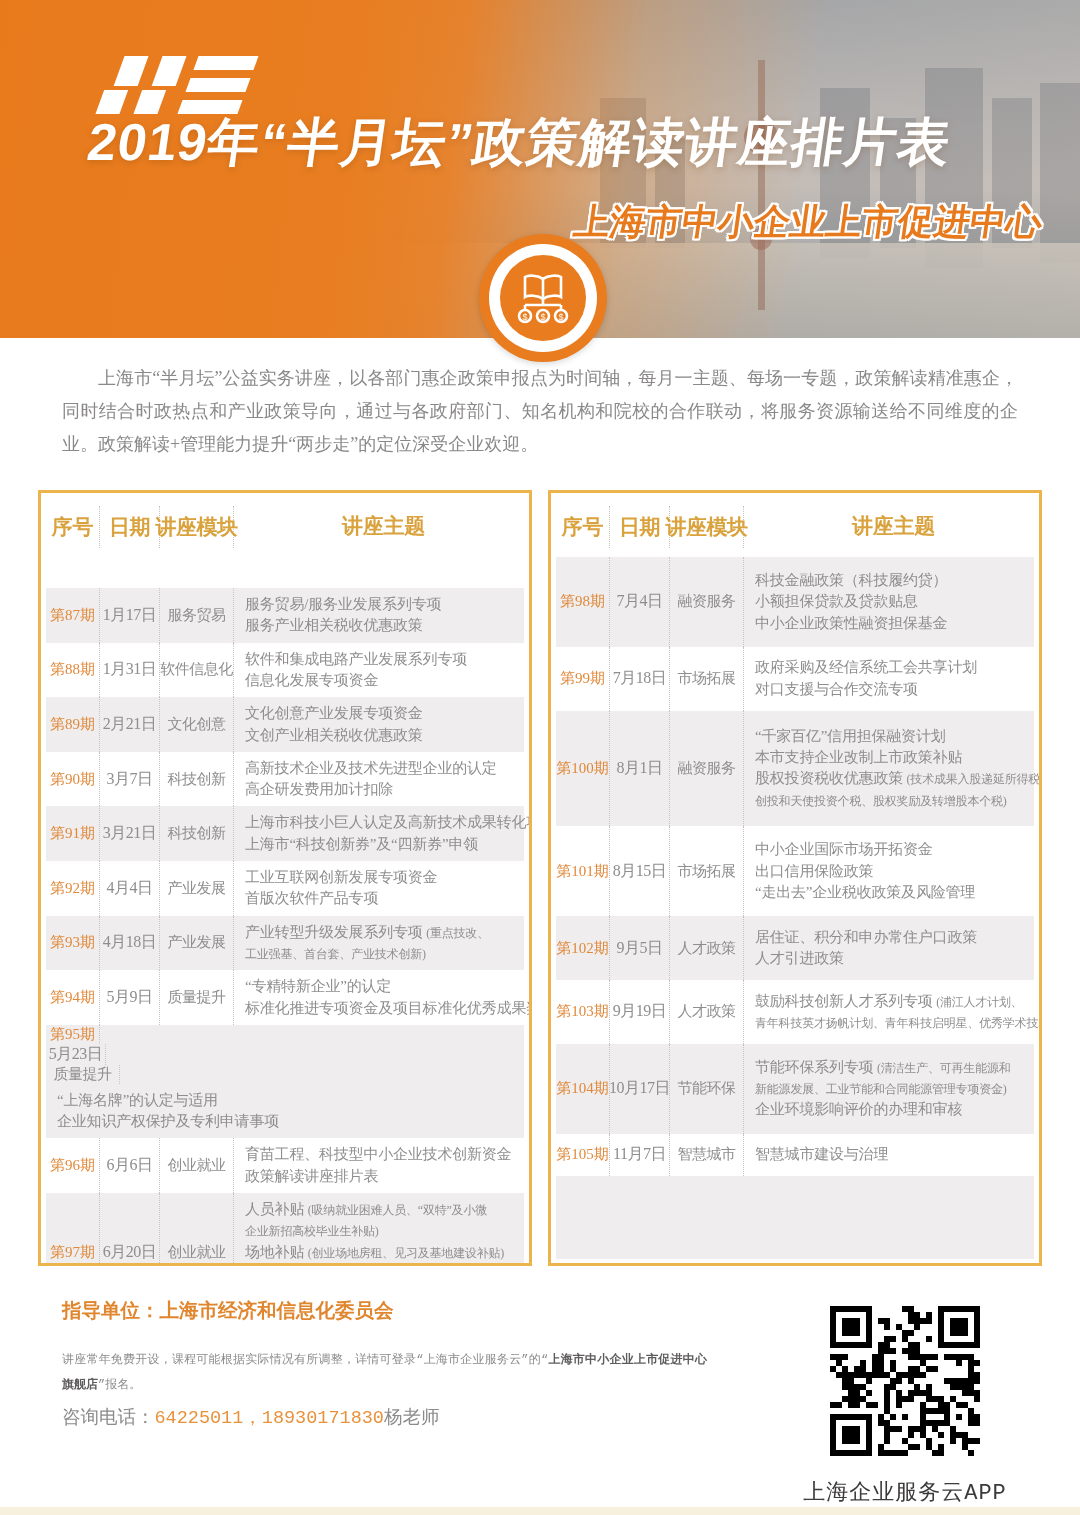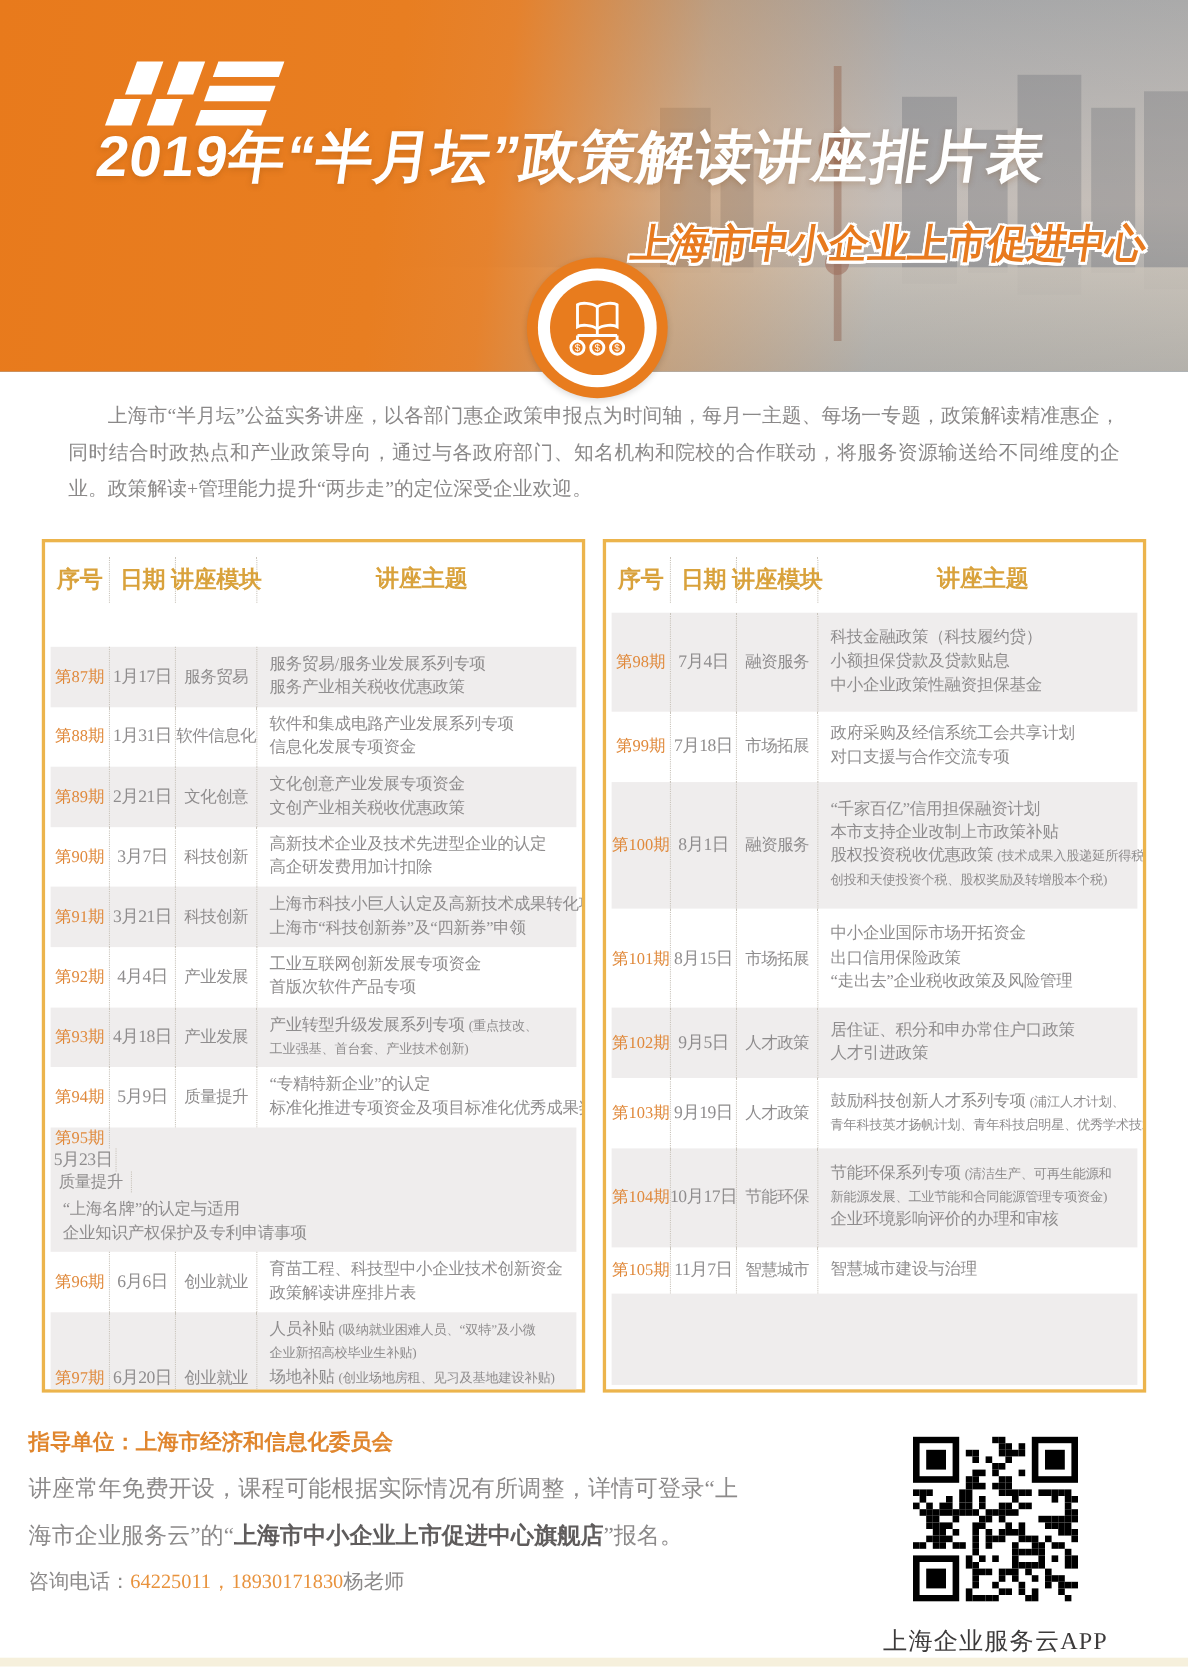--- a/index.html
+++ b/index.html
@@ -72,25 +72,25 @@
   .t-row .c-seq.seq-val{color:var(--c-seq);}
   .c-date{width:60px;flex:none;font-size:16px;letter-spacing:-.5px;white-space:nowrap;}
   .c-module{width:74px;flex:none;font-size:15px;letter-spacing:-.5px;white-space:nowrap;}
   .c-topic{flex:1;flex-direction:column;align-items:flex-start;justify-content:center;
         text-align:center;padding:6px 2px 6px 11px;font-size:15px;line-height:1.42;letter-spacing:-.2px;}
   .c-topic .line{white-space:nowrap;}
   .c-topic .small{font-size:12px;}
   .t-filler{background:var(--c-alt);flex-shrink:1;}
 
   
-  .foot{display:flex;padding:18px 40px 0 26px;align-items:flex-start;
-        font-family:Liberation Serif, serif;}
+  .foot{display:flex;padding:18px 40px 0 62px;align-items:flex-start;
+        font-family:Liberation Mono, monospace;}
   .foot-left{flex:1;}
   .org-line{color:var(--c-accent);font-size:19.5px;font-weight:700;line-height:1.65;}
-  .note{margin-top:4px;width:645px;color:#8c8a8a;font-size:21px;line-height:2.05;text-align:justify;}
+  .note{margin-top:20px;width:645px;color:#8c8a8a;font-size:12px;line-height:2.05;text-align:justify;}
   .note .store{color:var(--c-boldgray);font-weight:700;}
   .phone-line{margin-top:6px;color:#8c8a8a;font-size:18.5px;}
   .phone-line .num{color:var(--c-phone);}
   .foot-right{width:270px;display:flex;flex-direction:column;align-items:center;padding-top:4px;}
   .qr-box{background:#fff;padding:6px;}
   .qr-caption{margin-top:10px;color:var(--c-caption);font-size:22px;letter-spacing:1px;}
 
   
   .cream-strip{margin-top:auto;height:13px;background:var(--c-strip);flex:none;}
 </style>

